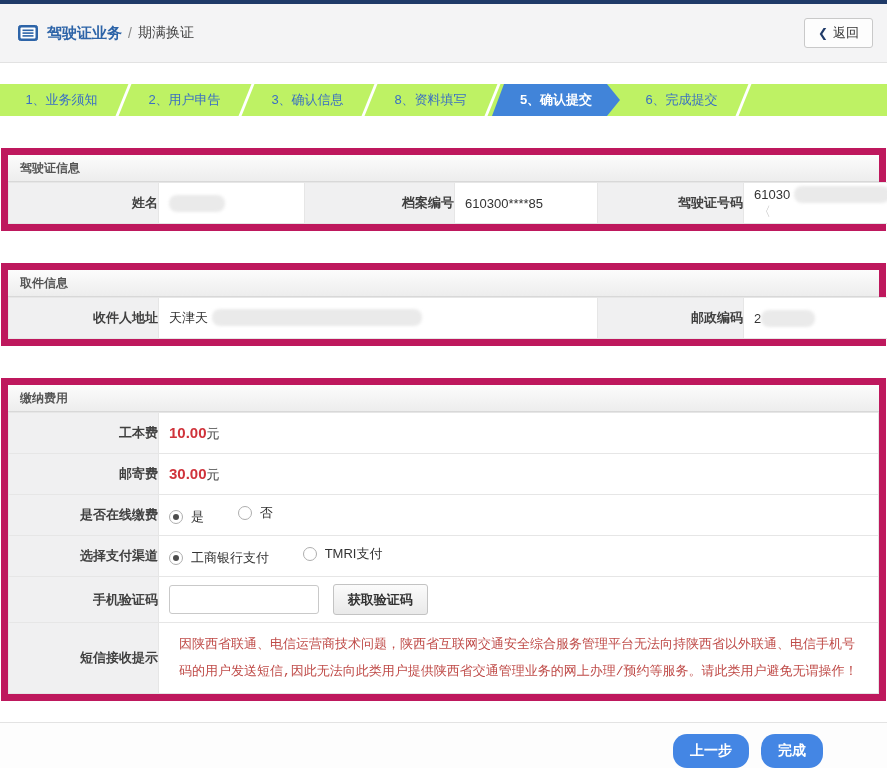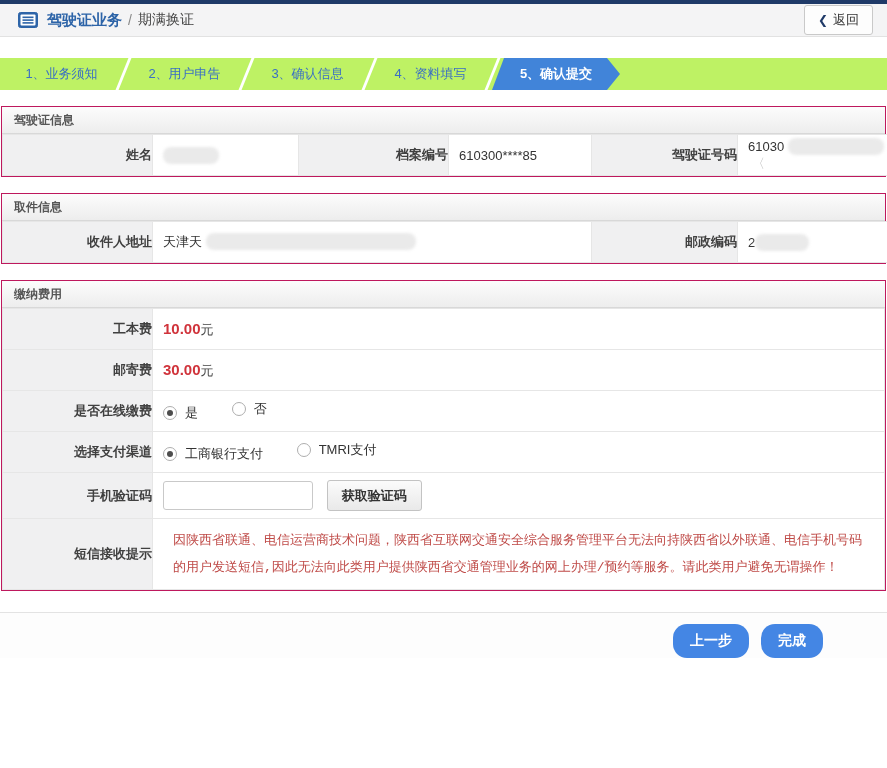--- a/index.html
+++ b/index.html
@@ -1,42 +1,42 @@
 <!DOCTYPE html>
 <html><head>
 <meta charset="utf-8">
 <style>
   * { margin:0; padding:0; box-sizing:border-box; }
   html,body { width:887px; height:768px; overflow:hidden; }
   body { font-family:"Liberation Sans","DejaVu Sans",sans-serif; background:#ffffff; color:#333; }
 
   .topline { height:4px; background:#1f3a68; }
 
-  .header { height:33px; background:#f4f4f5; border-bottom:1px solid #e2e2e2;
+  .header { height:59px; background:#f4f4f5; border-bottom:1px solid #e2e2e2;
             display:flex; align-items:center; justify-content:space-between; padding:0 14px 0 18px; }
   .header-left { display:flex; align-items:center; }
   .doc-icon { width:20px; height:16px; margin-right:9px; display:inline-block; }
   .page-title { color:#2d64a8; font-size:15px; font-weight:bold; }
   .crumb-sep { color:#888; font-size:14px; margin:0 6px; }
   .page-subtitle { color:#444; font-size:14px; }
   .back-btn { background:#fdfdfd; border:1px solid #c9c9c9; border-radius:3px; padding:5px 13px;
               font-size:13px; color:#333; display:flex; align-items:center; gap:5px; cursor:pointer;
               font-family:inherit; }
   .back-chevron { color:#1f3a68; font-weight:bold; font-size:12px; }
 
   .steps { height:32px; background:#bef264; display:flex; margin-top:21px; font-size:13px; }
   .step { width:123px; line-height:32px; text-align:center; color:#3a6fc4; position:relative; cursor:pointer; }
   .step.sep-r::after { content:''; position:absolute; right:-2px; top:0; width:3px; height:32px;
                        background:#fff; transform:skewX(-22deg); }
   .step.active { width:128px; background:#4184d9; color:#fff; font-weight:bold;
                  clip-path:polygon(12px 0, calc(100% - 13px) 0, 100% 50%, calc(100% - 13px) 100%, 0 100%); }
   .step-filler { flex:1; }
 
   .content { padding:0 1px; }
-  .section { margin-top:16px; border:1px solid #be185d; }
+  .section { margin-top:32px; border:7px solid #be185d; }
   .section-hd { height:27px; line-height:27px; background:linear-gradient(#fcfcfc,#ededed);
                 border-bottom:1px solid #d8d8d8; padding-left:12px; font-size:12px; font-weight:bold; color:#555; }
   table { width:100%; border-collapse:collapse; table-layout:fixed; background:#fff; }
   td { height:41px; font-size:13px; color:#333; border:1px solid #e6e6e6; }
   td.lb { background:#f0f0f1; text-align:right; padding-right:0; font-weight:bold; color:#404040; }
   td.vl { padding-left:10px; }
 
   .blob { display:inline-block; height:17px; border-radius:8px; background:#eaeaea;
           filter:blur(1.5px); vertical-align:-4px; }
   .suffix-faint { color:#c0c0c0; margin-left:4px; }
@@ -88,22 +88,23 @@
   <button class="back-btn">
     <span class="back-chevron">❮</span>
     <span>返回</span>
   </button>
 </div>
 
 <div class="steps">
   <div class="step sep-r">1、业务须知</div>
   <div class="step sep-r">2、用户申告</div>
   <div class="step sep-r">3、确认信息</div>
-  <div class="step sep-r">4、资料填写</div>
+  <div class="step sep-r">8、资料填写</div>
   <div class="step active">5、确认提交</div>
+  <div class="step sep-r">6、完成提交</div>
   <div class="step-filler"></div>
 </div>
 
 <div class="content">
 
   <div class="section">
     <div class="section-hd">驾驶证信息</div>
     <table>
       <colgroup>
           <col style="width:150px">

